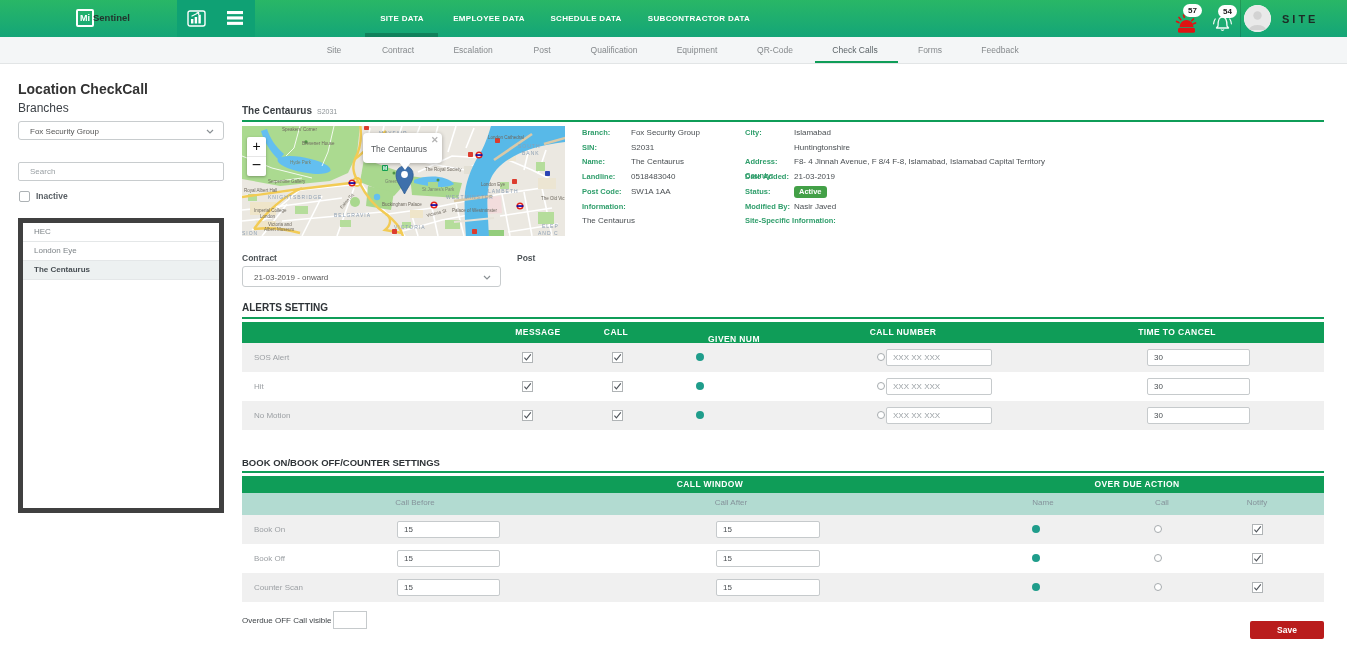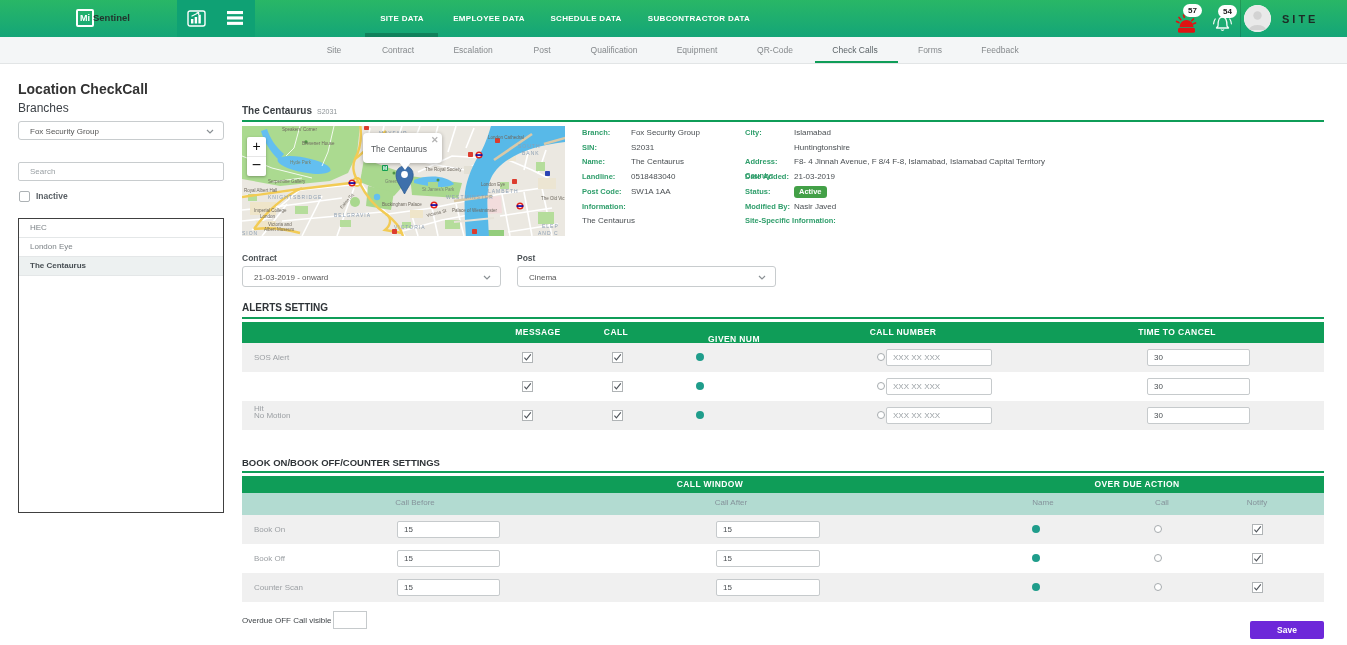--- a/index.html
+++ b/index.html
@@ -34,21 +34,21 @@
   .h-loc { position:absolute; left:18px; top:81px; font-size:14px; font-weight:bold; color:#333; }
   .h-branches { position:absolute; left:18px; top:101px; font-size:12px; color:#3c4146; }
   .sel { position:absolute; background:#fff; border:1px solid #c8ccce; border-radius:3px; font-size:8px; color:#555;}
   .sel .txt { position:absolute; left:11px; top:0; line-height:19px; }
   .chev { position:absolute; right:9px; top:7px; width:8px; height:6px; }
   .chev svg { display:block; }
   .searchbox { position:absolute; left:18px; top:162px; width:206px; height:19px; background:#fff; border:1px solid #c8ccce; border-radius:2px; }
   .searchbox span { position:absolute; left:11px; top:4px; font-size:8px; color:#9ba1a5; }
   .cb { position:absolute; width:11px; height:11px; background:#fff; border:1px solid #adb2b5; border-radius:2px; }
   .inactive-lbl { position:absolute; left:36px; top:191px; font-size:8.5px; font-weight:bold; color:#5a6065; }
-  .listbox { position:absolute; left:18px; top:218px; width:206px; height:295px; background:#fff; border:1px solid #404040; }
+  .listbox { position:absolute; left:18px; top:218px; width:206px; height:295px; background:#fff; border:5px solid #404040; }
   .listitem { height:19px; line-height:18px; padding-left:11px; font-size:8px; color:#7d8387; border-bottom:1px solid #e4e7e8; }
   .listitem.selected { background:#edf1f1; color:#474e53; font-weight:bold; }
 
   
   .site-title { position:absolute; left:242px; top:105px; font-size:10px; font-weight:bold; color:#3a3f43; }
   .site-sin { position:absolute; left:317px; top:108px; font-size:7px; color:#8e9498; }
   .greenrule { position:absolute; height:2px; background:#0f9d58; }
 
   
   .info-label { position:absolute; font-size:7.5px; font-weight:bold; color:#2f9e6b; white-space:nowrap;}
@@ -69,21 +69,21 @@
   .cbx svg { position:absolute; left:-1px; top:-1px; }
   .dot { position:absolute; width:8px; height:8px; border-radius:50%; background:#1f9d8b; }
   .radio { position:absolute; width:8px; height:8px; border-radius:50%; border:1px solid #a6abae; background:#fff;}
   .tin { position:absolute; background:#fff; border:1px solid #c6cacc; border-radius:2px; font-size:8px; }
   .tin span { position:absolute; left:6px; top:3px; }
   .ph { color:#9ba1a5; }
   .va { color:#4a4f53; }
   .subhead { position:absolute; left:242px; width:1082px; background:#b2dbd1; }
   .sh { position:absolute; color:#85939b; font-size:8px; transform:translateX(-50%); }
 
-  .savebtn { position:absolute; left:1250px; top:621px; width:74px; height:18px; background:#6d28d9; border-radius:2px;
+  .savebtn { position:absolute; left:1250px; top:621px; width:74px; height:18px; background:#b91c1c; border-radius:2px;
     color:#fff; font-size:8.5px; font-weight:bold; text-align:center; line-height:18px; }
   .overdue-lbl { position:absolute; left:242px; top:616px; font-size:8px; color:#3f4448; }
   .overdue-in { position:absolute; left:333px; top:611px; width:34px; height:18px; border:1px solid #c6cacc; background:#fff; }
 </style>
 </head>
 <body>
 <div class="page">
 
   <div class="topbar"></div>
   <div class="logobox">Mi</div>
@@ -391,44 +391,36 @@
   <div class="field-label" style="left:242px; top:253px;">Contract</div>
   <div class="sel" style="left:242px; top:266px; width:259px; height:21px;">
     <span class="txt" style="line-height:21px;">21-03-2019 - onward</span>
     <span class="chev" style="top:8px;">
         <svg width="8" height="6" viewBox="0 0 8 6">
           <path d="M1 1 l3 3 l3-3" fill="none" stroke="#8a9094" stroke-width="1.2"></path>
         </svg>
       </span>
   </div>
   <div class="field-label" style="left:517px; top:253px;">Post</div>
-  <div class="sel" style="left:517px; top:266px; width:259px; height:21px;">
-    <span class="txt" style="line-height:21px;">Cinema</span>
-    <span class="chev" style="top:8px;">
-        <svg width="8" height="6" viewBox="0 0 8 6">
-          <path d="M1 1 l3 3 l3-3" fill="none" stroke="#8a9094" stroke-width="1.2"></path>
-        </svg>
-      </span>
-  </div>
 
   <div class="tbl-title" style="left:242px; top:302px;">ALERTS SETTING</div>
   <div class="greenrule" style="left:242px; top:317px; width:1082px;"></div>
   <div class="thead-green" style="top:322px; height:21px;"></div>
   <div class="th" style="left:538px; top:327px;">MESSAGE</div>
   <div class="th" style="left:616px; top:327px;">CALL</div>
   <div class="th" style="left:721px; top:334px;margin-left:13px;">GIVEN NUM</div>
   <div class="th" style="left:903px; top:327px;">CALL NUMBER</div>
   <div class="th" style="left:1177px; top:327px;">TIME TO CANCEL</div>
 
   <div class="row gray" style="top:343px;"></div>
   <div class="row" style="top:372px;"></div>
   <div class="row gray" style="top:401px;"></div>
 
   <div class="row-label" style="top:353px;">SOS Alert</div>
-  <div class="row-label" style="top:382px;margin-top:22px;">Hit</div>
+  <div class="row-label" style="top:382px;">Hit</div>
   <div class="row-label" style="top:411px;">No Motion</div>
 
   <div class="cbx" style="left:522px; top:352px;">
       <svg width="11" height="11" viewBox="0 0 11 11">
         <path d="M2.4 5.6 l2 2.3 L8.8 2.4" fill="none" stroke="#50555b" stroke-width="1.1"></path>
       </svg>
     </div>
   <div class="cbx" style="left:612px; top:352px;">
       <svg width="11" height="11" viewBox="0 0 11 11">
         <path d="M2.4 5.6 l2 2.3 L8.8 2.4" fill="none" stroke="#50555b" stroke-width="1.1"></path>

